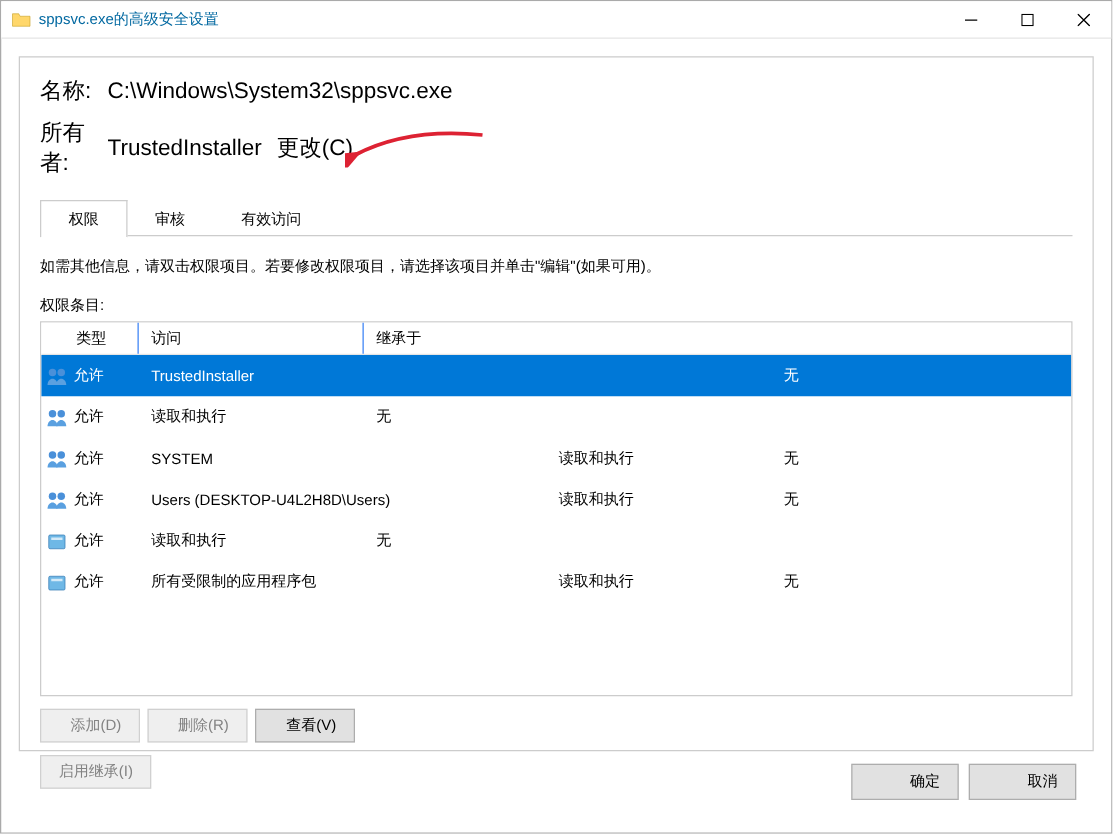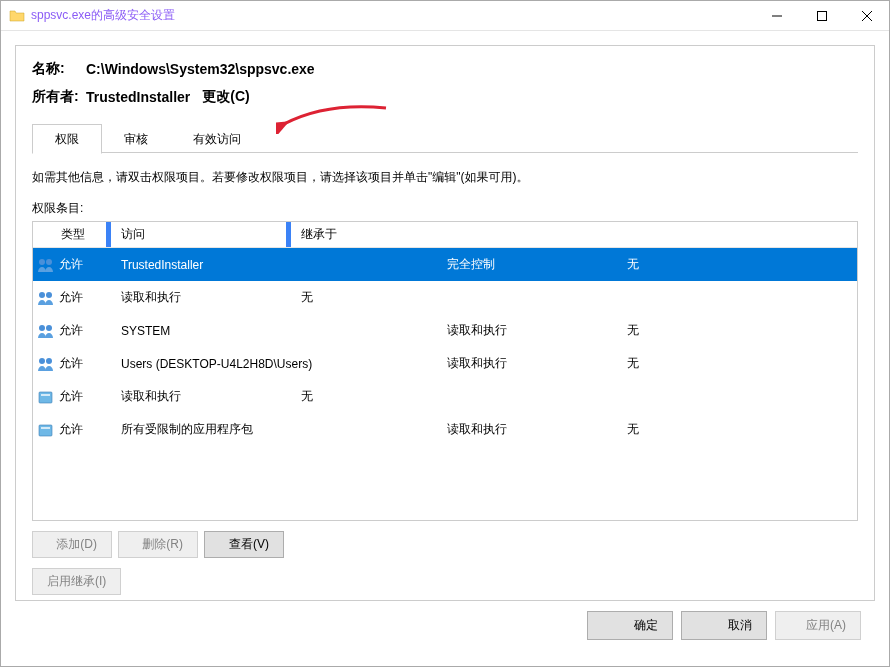--- a/index.html
+++ b/index.html
@@ -2,49 +2,49 @@
 <html><head>
   <meta charset="utf-8">
   <style>
     * { box-sizing: border-box; margin: 0; padding: 0; font-family: "Microsoft YaHei", "Segoe UI", Tahoma, sans-serif; }
     body { width: 890px; height: 667px; background: #fff; overflow: hidden; position: relative; }
 
     .window { width: 890px; height: 667px; border: 1px solid #aaa; background: #fff; display: flex; flex-direction: column; }
 
     .titlebar { height: 30px; display: flex; align-items: center; background: #fff; border-bottom: 1px solid #e5e5e5; }
     .titlebar .icon { width: 16px; height: 16px; margin: 0 6px 0 8px; }
-    .titlebar .title { font-size: 12px; color: #8b5cf6; flex: 1; }
+    .titlebar .title { font-size: 12px; color: #0369a1; flex: 1; }
     .win-controls { display: flex; }
     .win-btn { width: 45px; height: 29px; display: flex; align-items: center; justify-content: center; }
     .win-btn svg { width: 10px; height: 10px; }
 
     .content { flex: 1; padding: 14px; display: flex; flex-direction: column; min-height: 0; }
     .inner { flex: 1; border: 1px solid #ccc; background: #fff; padding: 14px 16px 10px; display: flex; flex-direction: column; min-height: 0; position: relative; }
 
-    .info-grid { font-size: 14px; color: #000; font-weight: bold; }
+    .info-grid { font-size: 18px; color: #000; }
     .info-row { display: flex; align-items: center; margin-bottom: 10px; }
     .info-label { width: 54px; }
     .info-value { }
     .link { color: #000000; margin-left: 12px; cursor: pointer; }
 
     .arrow-annot { position: absolute; top: 56px; left: 260px; pointer-events: none; }
 
     .tabs { display: flex; margin-top: 8px; position: relative; }
     .tabs::after { content: ""; position: absolute; left: 0; right: 0; bottom: 0; height: 1px; background: #ccc; }
     .tab { font-size: 12px; padding: 6px 22px 5px; border: 1px solid #ccc; border-bottom: none; margin-right: -1px; position: relative; background: #fff; cursor: default; }
     .tab.active { z-index: 2; border-bottom: 1px solid #fff; margin-bottom: -1px; }
     .tab:not(.active) { background: #fff; border-top-color: transparent; border-left-color: transparent; border-right-color: transparent; }
 
     .tab-body { padding-top: 16px; font-size: 12px; flex: 1; display: flex; flex-direction: column; min-height: 0; }
     .desc { margin-bottom: 14px; }
     .section-label { margin-bottom: 4px; }
 
     .listview { border: 1px solid #ccc; flex: 1; min-height: 300px; background: #fff; overflow: hidden; }
     .lv-header { display: flex; background: #fff; border-bottom: 1px solid #e5e5e5; font-size: 12px; }
-    .lv-header .col { padding: 4px 6px 4px 10px; border-right: 5px solid #3b82f6; }
+    .lv-header .col { padding: 4px 6px 4px 10px; border-right: 1px solid #3b82f6; }
     .col-type { width: 78px; padding-left: 28px !important; }
     .col-principal { flex: 1; min-width: 260px; }
     .col-access { width: 180px; }
     .col-inherit { width: 240px; border-right: none !important; }
 
     .lv-row { display: flex; align-items: center; font-size: 12px; height: 33px; }
     .lv-row.selected { background: #0078d7; color: #fff; }
     .lv-row .cell { padding: 0 6px 0 10px; overflow: hidden; text-overflow: ellipsis; white-space: nowrap; }
     .lv-row .cell-type { width: 78px; display: flex; align-items: center; padding-left: 4px; }
     .lv-row .cell-type .row-icon { width: 18px; height: 16px; margin-right: 4px; flex-shrink: 0; }
@@ -137,21 +137,20 @@
                 <div class="cell cell-type">
                   <span class="row-icon"><svg viewBox="0 0 18 16">
                       <circle cx="5" cy="5" r="3" fill="#4a90d9"></circle>
                       <circle cx="12" cy="5" r="3" fill="#4a90d9"></circle>
                       <path d="M1 15c0-3 2-5 4-5s4 2 4 5" fill="#5aa0e0"></path>
                       <path d="M8 15c0-3 2-5 4-5s4 2 4 5" fill="#5aa0e0"></path>
                     </svg></span>
                   <span>允许</span>
                 </div>
                 <div class="cell cell-principal">TrustedInstaller</div>
-                <div class="cell cell-access">完全控制</div>
                 <div class="cell cell-inherit">无</div>
               </div>
               <div class="lv-row">
                 <div class="cell cell-type">
                   <span class="row-icon"><svg viewBox="0 0 18 16">
                       <circle cx="5" cy="5" r="3" fill="#4a90d9"></circle>
                       <circle cx="12" cy="5" r="3" fill="#4a90d9"></circle>
                       <path d="M1 15c0-3 2-5 4-5s4 2 4 5" fill="#5aa0e0"></path>
                       <path d="M8 15c0-3 2-5 4-5s4 2 4 5" fill="#5aa0e0"></path>
                     </svg></span>
@@ -222,17 +221,16 @@
         <div class="btn-row">
           <div class="btn disabled">启用继承(I)</div>
         </div>
       </div>
 
     </div>
 
     <div class="footer">
       <div class="btn">确定</div>
       <div class="btn">取消</div>
-      <div class="btn disabled">应用(A)</div>
     </div>
   </div>
 
 </div>
 
 </body></html>

